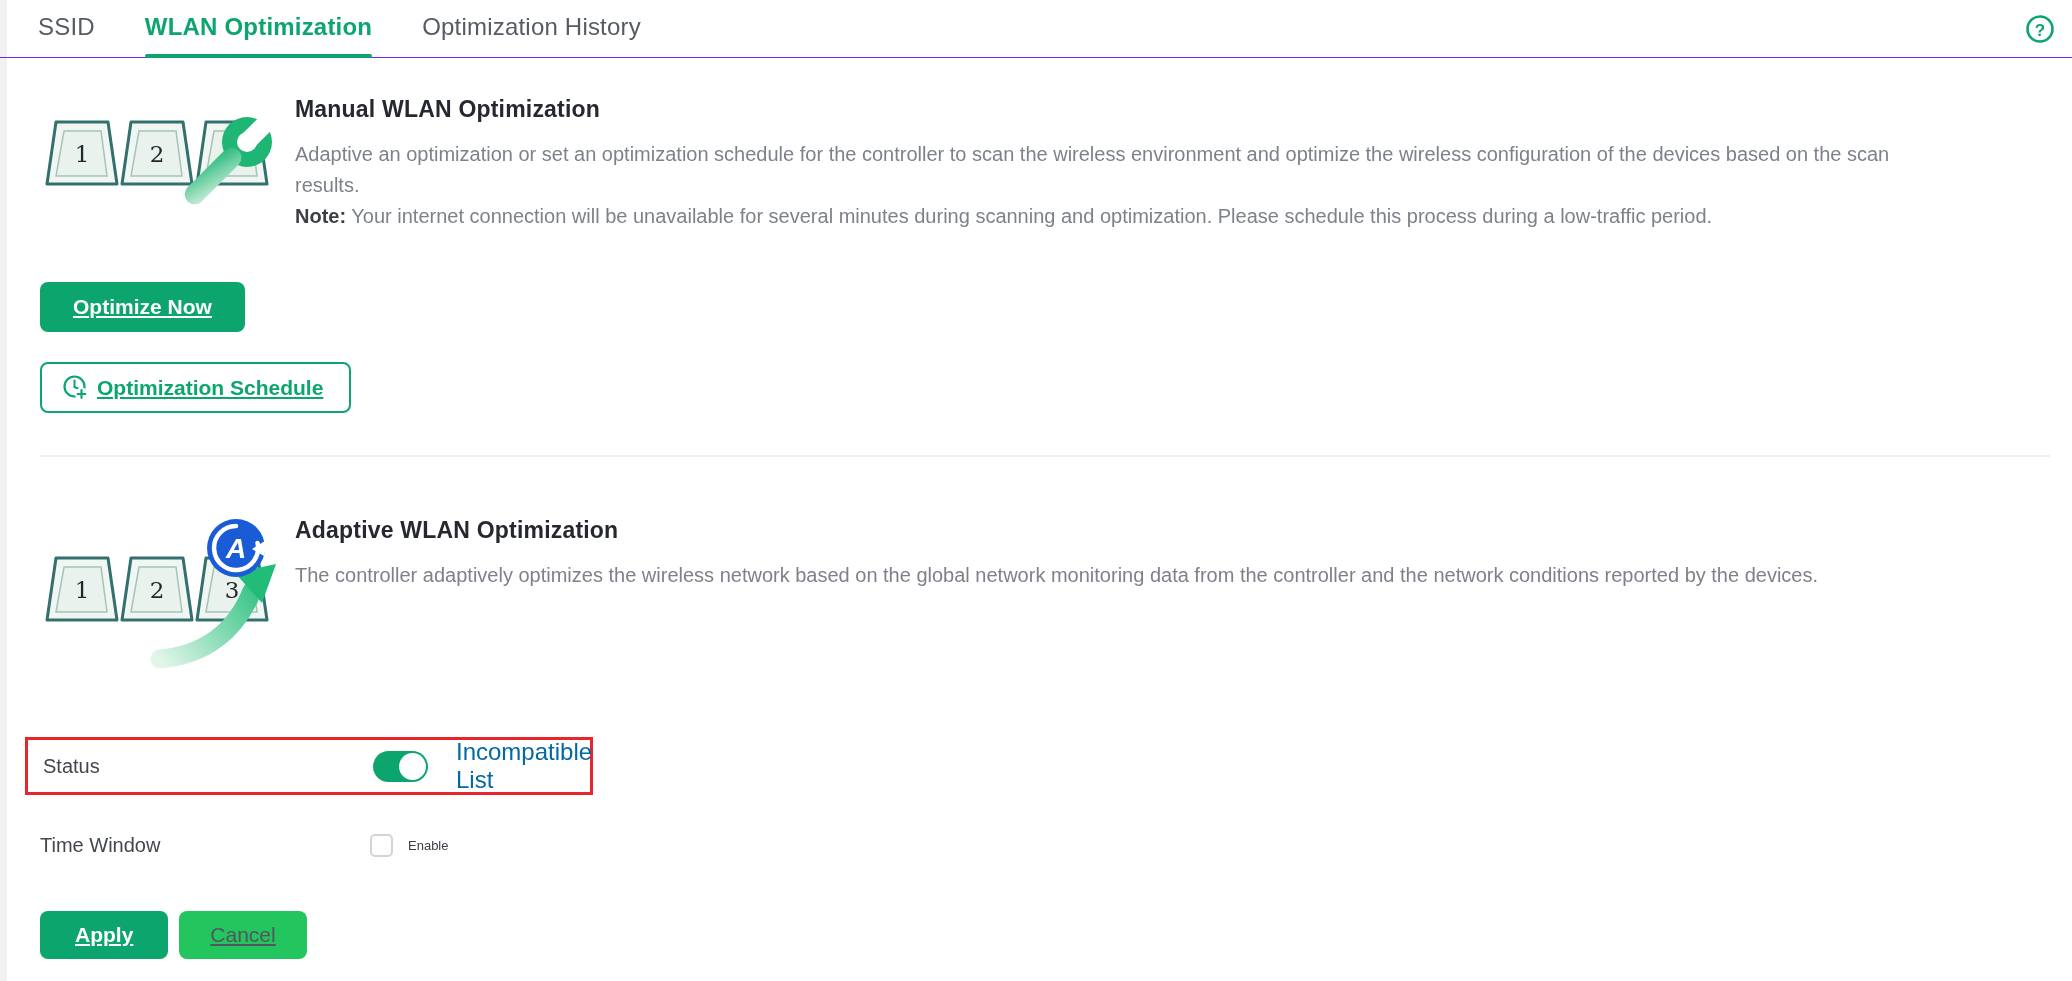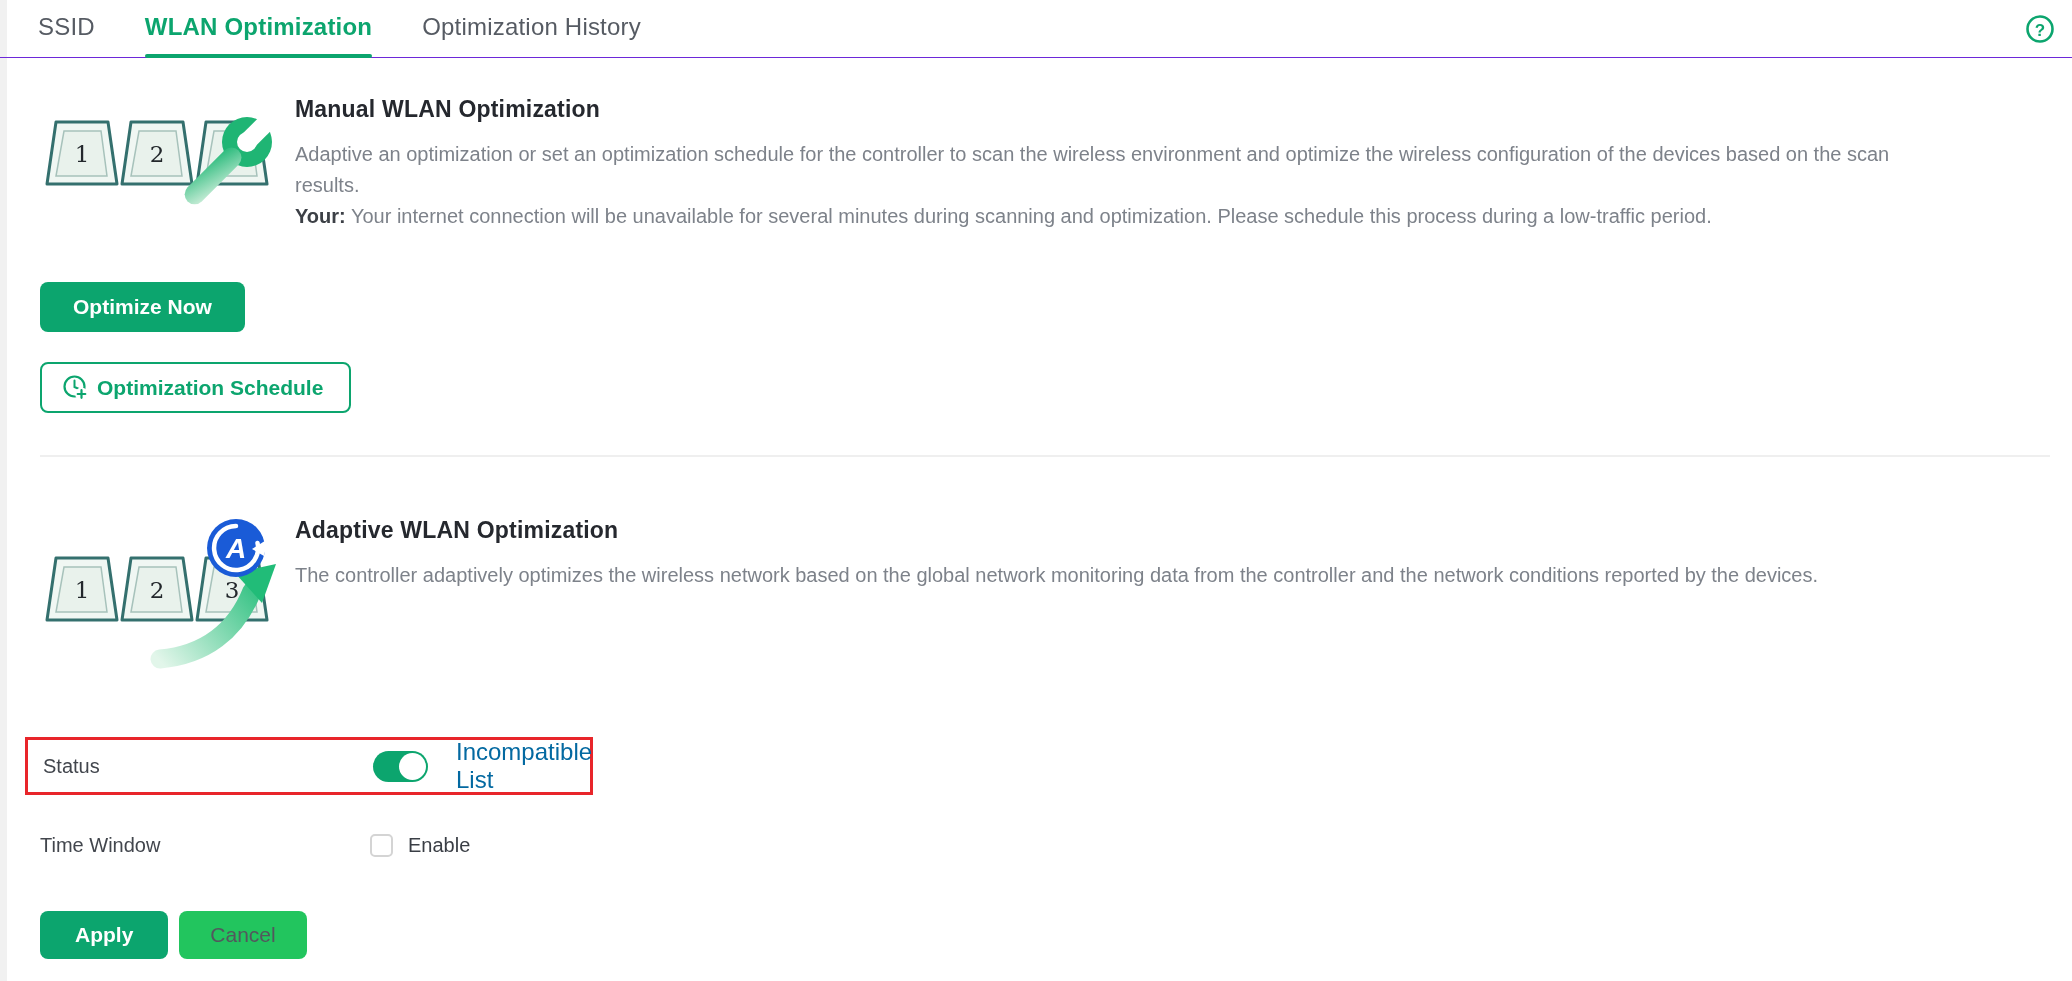--- a/index.html
+++ b/index.html
@@ -20,36 +20,36 @@
   .section-row { display:flex; align-items:flex-start; }
   .manual-row { margin-top:32px; }
   .adaptive-row { margin-top:54px; }
   .icon-box { width:255px; flex-shrink:0; }
   .text-col { max-width:1620px; }
   .section-title { font-size:23px; font-weight:bold; color:#25282e; margin:6px 0 16px 0; letter-spacing:0.2px; }
   .section-desc { font-size:20px; line-height:31px; color:#7d828a; }
   .note-line { font-size:20px; line-height:31px; color:#7d828a; }
   .note-label { color:#3c4046; font-weight:bold; }
 
-  .btn { display:inline-flex; align-items:center; justify-content:center; border-radius:8px; cursor:pointer; user-select:none; }
+  .btn { display:inline-flex; align-items:center; justify-content:center; border-radius:8px; cursor:pointer; user-select:none;text-decoration:underline; }
   .btn-optimize { margin-top:50px; background:#0ca56e; color:#fff; font-weight:bold; font-size:21px; padding:13px 33px; }
   .btn-schedule { margin-top:30px; background:#fff; border:2px solid #0ca56e; color:#0ca56e; font-weight:bold; font-size:21px; padding:10px 26px 10px 20px; gap:8px; }
 
   .divider { margin-top:42px; height:2px; background:#efefef; width:2010px; }
 
   
   .form { margin-top:62px; }
   .status-row { position:relative; display:flex; align-items:center; width:568px; height:58px; border:3px solid #e8252a; margin-left:-15px; padding-left:15px; }
   .field-label { width:330px; font-size:20px; color:#42464d; flex-shrink:0; }
   .toggle { position:relative; width:55px; height:31px; border-radius:16px; background:#0ca56e; cursor:pointer; flex-shrink:0; }
   .toggle .knob { position:absolute; top:2px; right:2px; width:27px; height:27px; border-radius:50%; background:#fff; }
   .link { margin-left:28px; font-size:24px; color:#0369a1; cursor:pointer; }
   .time-row { display:flex; align-items:center; margin-top:30px; height:40px; }
   .checkbox { width:23px; height:23px; border:2px solid #d4d4d4; border-radius:5px; background:#fff; cursor:pointer; flex-shrink:0; }
-  .cb-label { margin-left:15px; font-size:20px; color:#3a3e45; }
+  .cb-label { margin-left:15px; font-size:13px; color:#3a3e45; }
   .action-row { display:flex; gap:11px; margin-top:46px; }
   .btn-apply { background:#0ca56e; color:#fff; font-weight:bold; font-size:21px; padding:12px 35px; }
   .btn-cancel { background:#22c55e; color:#53575d; font-size:21px; padding:12px 31px; }
 </style>
 </head>
 <body>
 
 <div class="screen">
   <div class="left-strip"></div>
 
@@ -93,21 +93,21 @@
             <circle cx="0" cy="0" r="25" fill="#1fb574"></circle>
             <rect x="-9" y="-32" width="18" height="28" fill="#ffffff"></rect>
             <circle cx="0" cy="0" r="10" fill="#ffffff"></circle>
             <rect x="-10" y="12" width="20" height="72" rx="10" fill="url(#wrenchGrad)"></rect>
           </g>
         </svg>
       </div>
       <div class="text-col">
         <div class="section-title">Manual WLAN Optimization</div>
         <p class="section-desc">Adaptive an optimization or set an optimization schedule for the controller to scan the wireless environment and optimize the wireless configuration of the devices based on the scan results.</p>
-        <p class="note-line"><span class="note-label">Your:</span><span> Your internet connection will be unavailable for several minutes during scanning and optimization. Please schedule this process during a low-traffic period.</span></p>
+        <p class="note-line"><span class="note-label">Note:</span><span> Your internet connection will be unavailable for several minutes during scanning and optimization. Please schedule this process during a low-traffic period.</span></p>
       </div>
     </div>
 
     <div>
       <div class="btn btn-optimize">Optimize Now</div>
     </div>
     <div>
       <div class="btn btn-schedule">
         <span style="display:inline-flex;">
           <svg width="27" height="27" viewBox="0 0 27 27">

